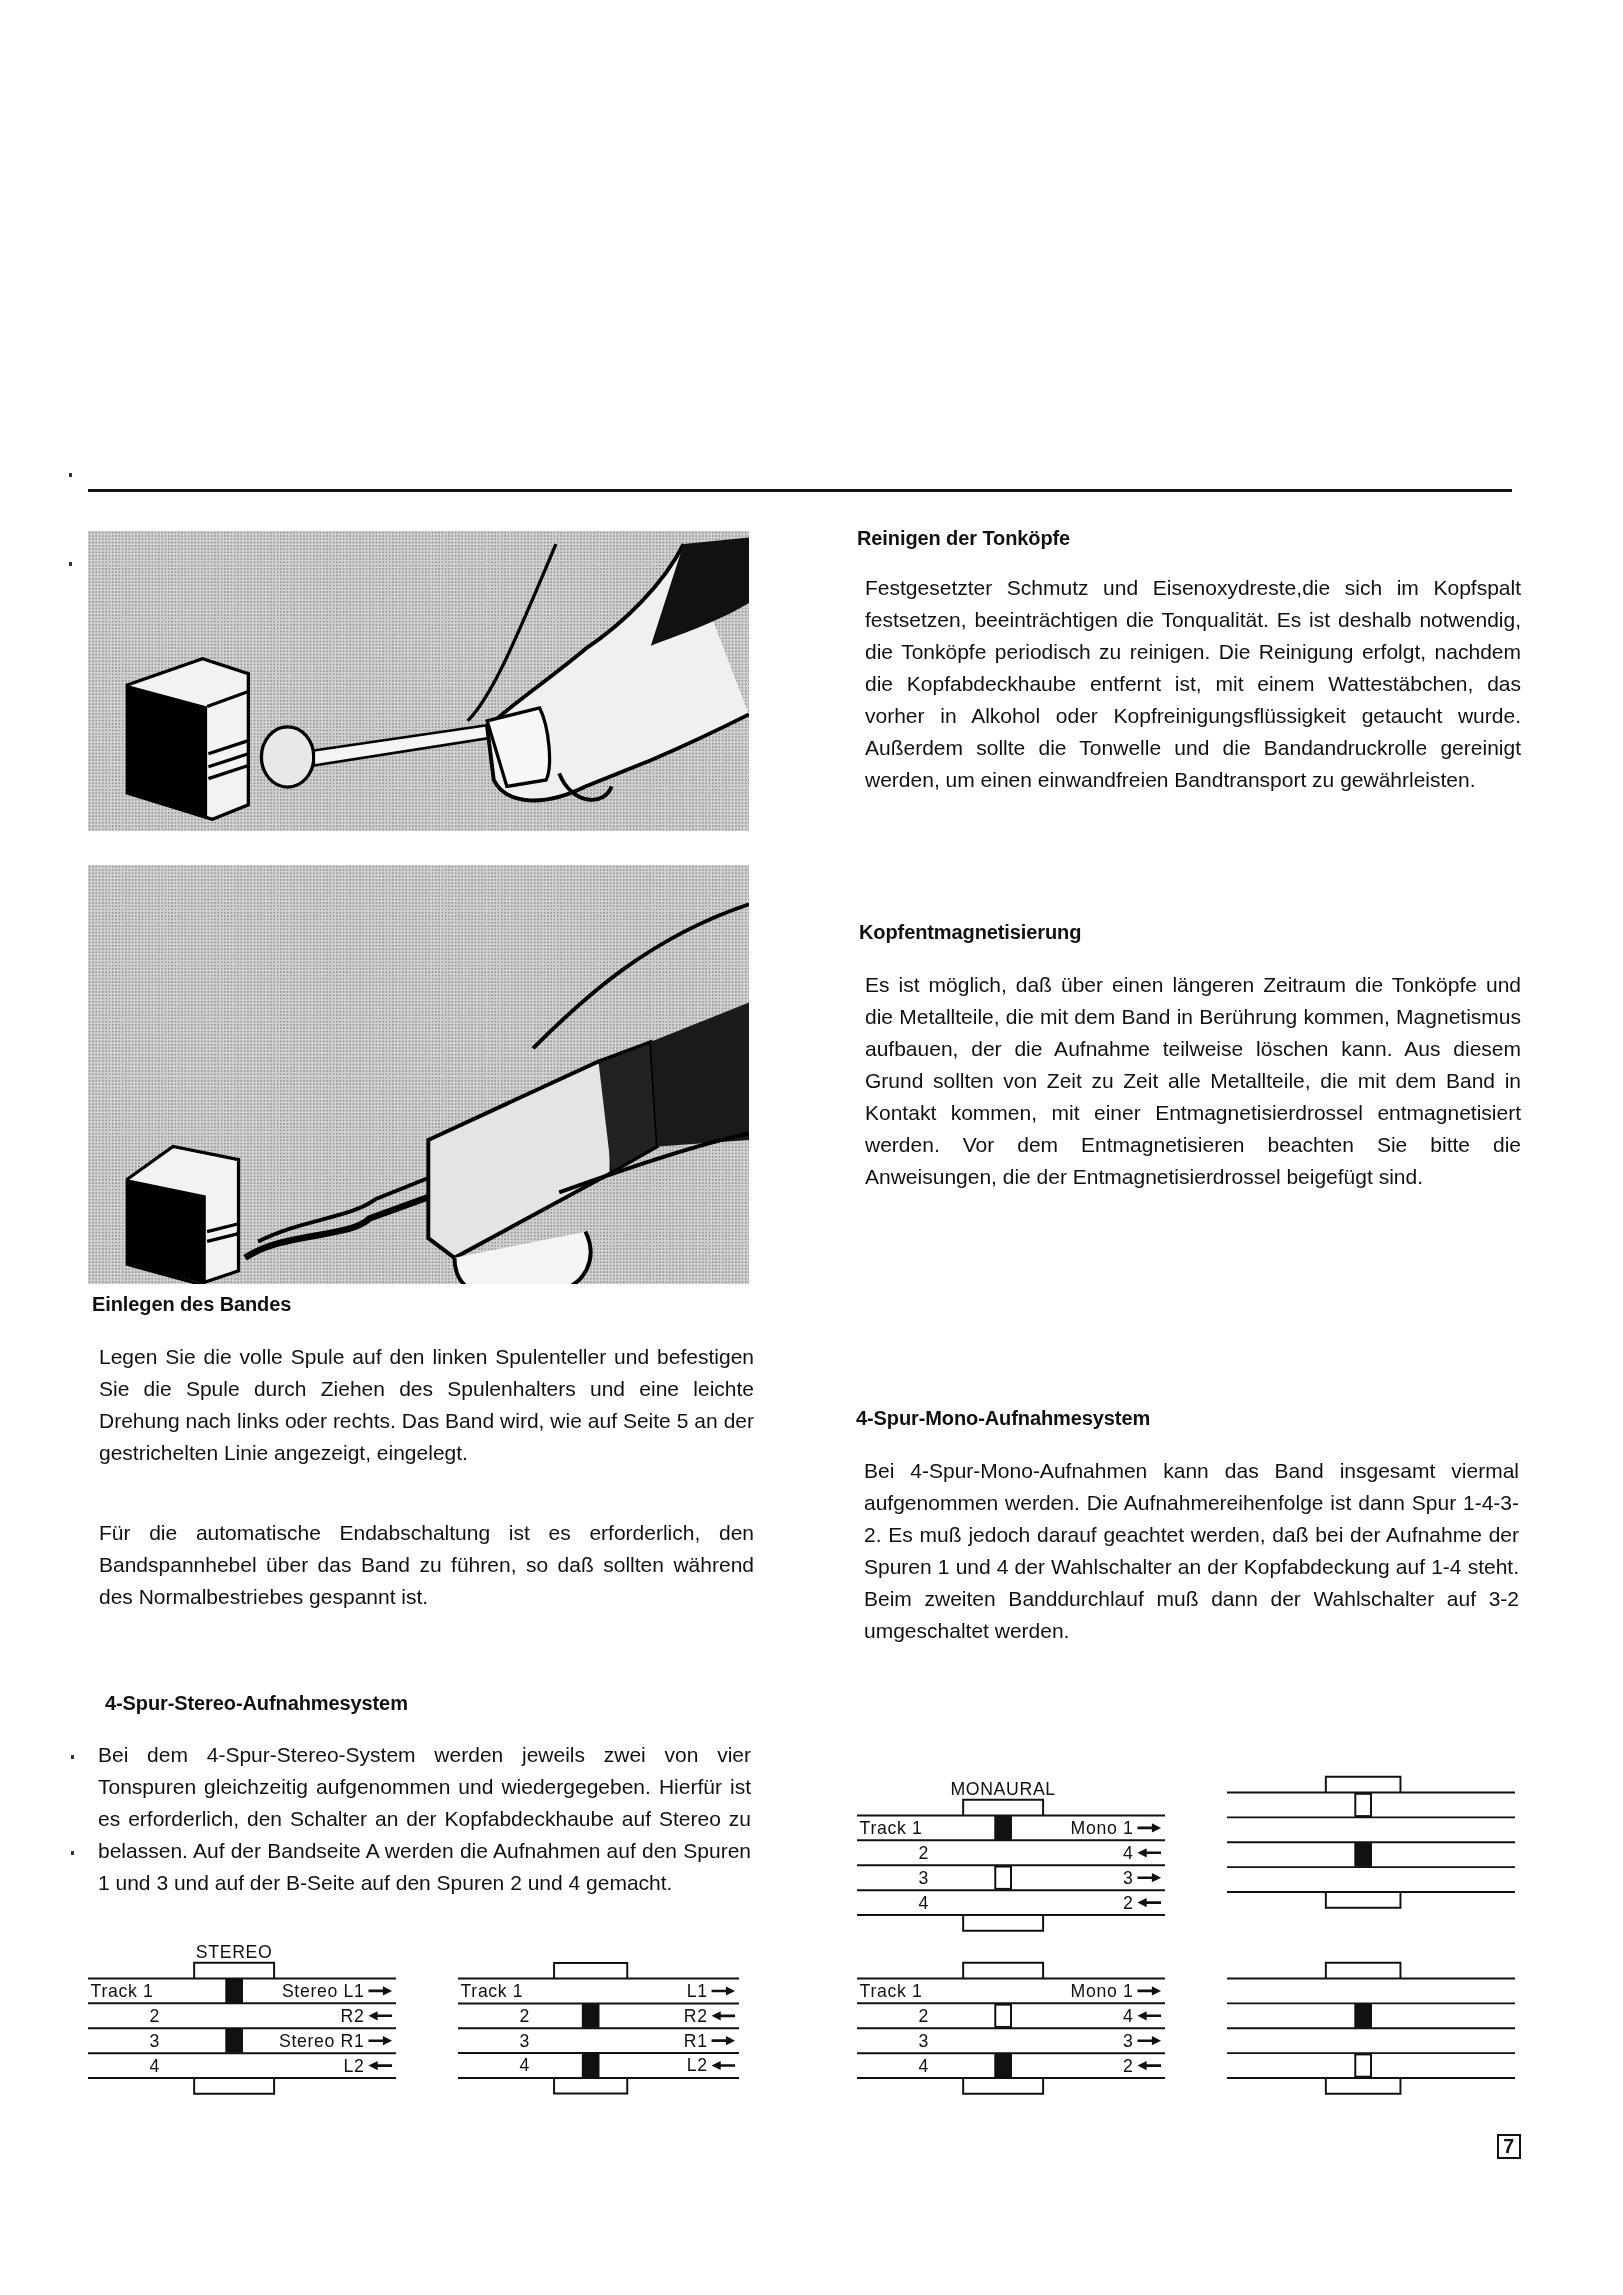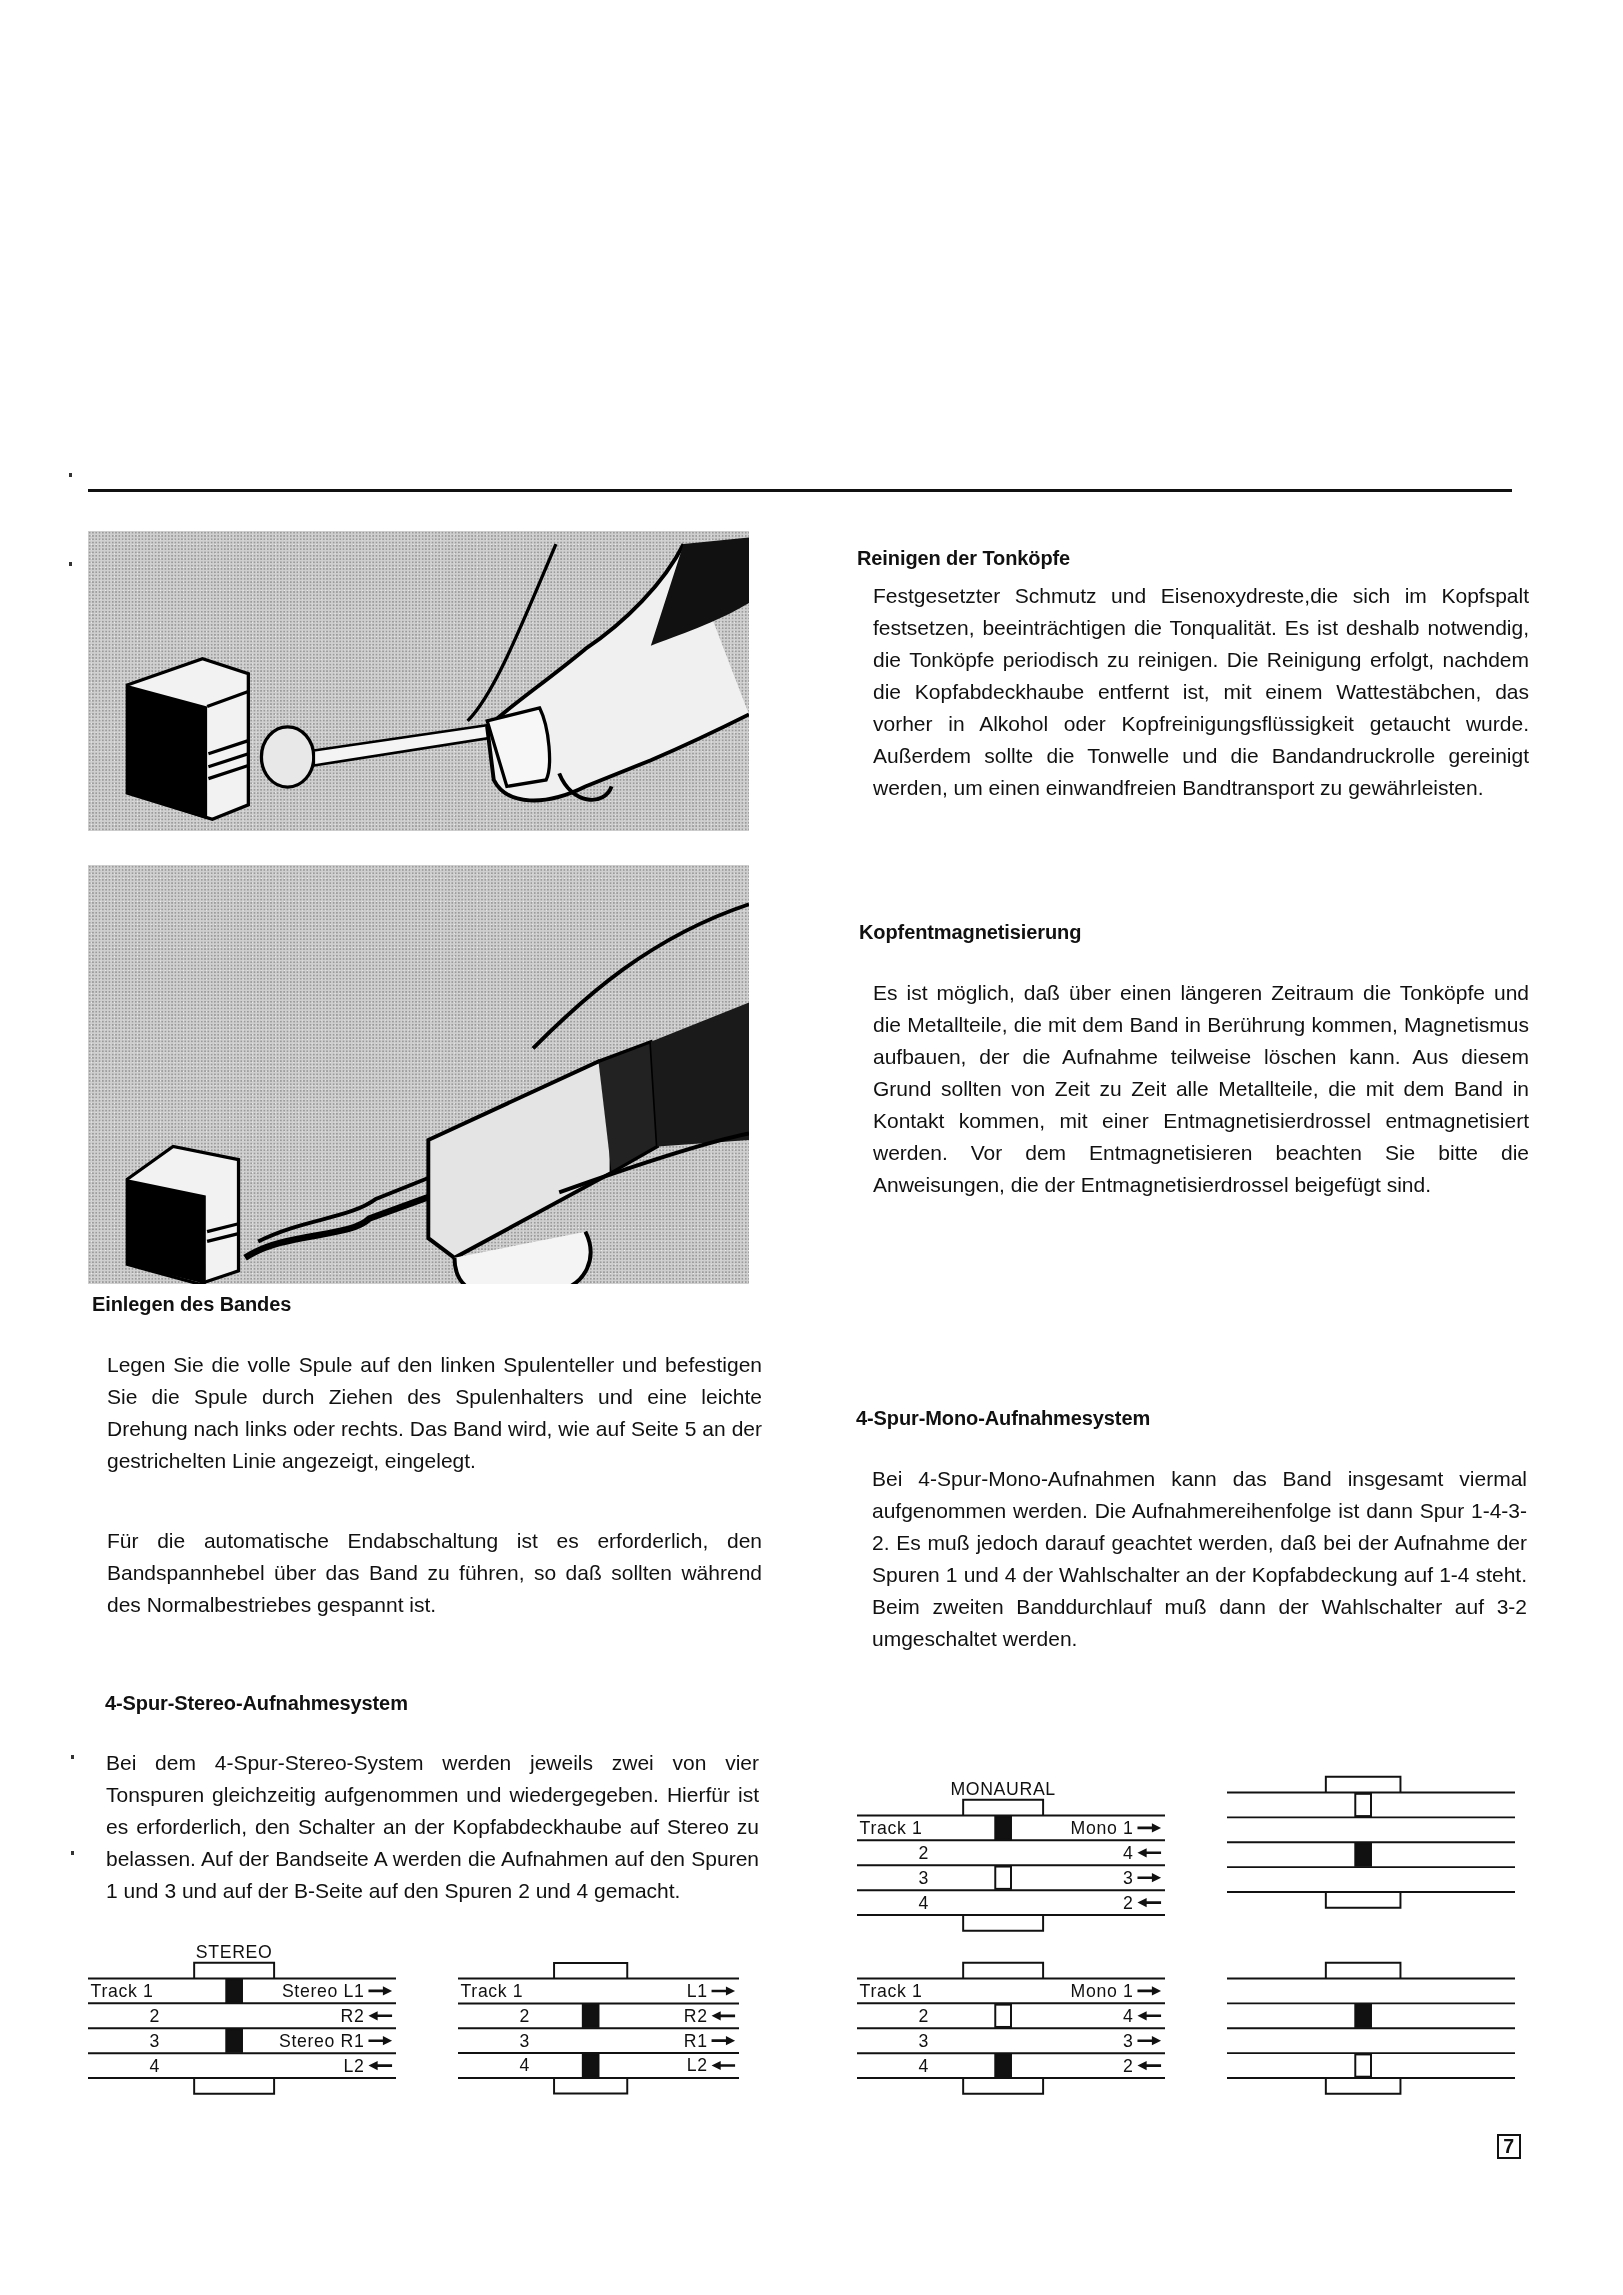--- a/index.html
+++ b/index.html
@@ -1,20 +1,20 @@
 <!DOCTYPE html>
 <html style="font-size:10.5px"><head>
 <meta charset="utf-8">
 <style>
   html, body { margin: 0; padding: 0; background: #ffffff; }
   body { width: 1624px; height: 2295px; position: relative; overflow: hidden;
          font-family: "Liberation Sans", "DejaVu Sans", sans-serif; color: #111; }
   .rule { position: absolute; left: 88px; top: 489px; width: 1424px; height: 3.3px; background: #111; }
   .heading { position: absolute; font-weight: bold; font-size: 20px; letter-spacing: -0.1px; margin: 0; }
-  .para { position: absolute; font-size: 21px; line-height: 32px; text-align: justify; margin: 16px; }
+  .para { position: absolute; font-size: 21px; line-height: 32px; text-align: justify; margin: 8px; }
   .figure { position: absolute; background-color: #cfcfcf;
             background-image: radial-gradient(#9a9a9a 0.7px, transparent 0.8px), radial-gradient(#eeeeee 0.7px, transparent 0.8px);
             background-size: 3.3px 3.3px, 4.6px 4.6px; background-position: 0 0, 1.3px 2px; overflow: hidden; }
   .figure svg { width: 100%; height: 100%; display: block; }
   .diagram { position: absolute; font-family: "Liberation Sans", sans-serif; }
   .diagram svg { overflow: visible; display: block; }
   .diagram text { font-family: "Liberation Sans", sans-serif; font-size: 27px; fill: #111; letter-spacing: 1px; }
   .pagenum { position: absolute; left: 1497px; top: 2134px; width: 19.6px; height: 21px; border: 2px solid #111;
              font-weight: bold; font-size: 19.6px; line-height: 21px; text-align: center; }
   .speck { position: absolute; width: 2.6px; height: 3.9px; background: #333; }
@@ -69,21 +69,21 @@
       <path d="M860 270 L1010 210 L1010 420 L870 430 Z" fill="#1a1a1a"></path>
     </g>
     <g>
       <path d="M680 280 C760 200 860 110 1010 60" fill="none" stroke="#000" stroke-width="6"></path>
       <path d="M560 600 C560 650 600 660 640 660 L720 650 C760 640 780 600 760 560" fill="#f4f4f4" stroke="#000" stroke-width="6"></path>
       <path d="M720 500 C860 450 960 420 1010 410" fill="none" stroke="#000" stroke-width="6"></path>
     </g>
   </svg>
 </div>
 
-<h2 class="heading" style="left:857px;top:527px;margin-top:20px;">Reinigen der Tonköpfe</h2>
+<h2 class="heading" style="left:857px;top:527px;">Reinigen der Tonköpfe</h2>
 <p class="para" style="left:857px;top:564px;width:656px;">Festgesetzter Schmutz und Eisenoxydreste,die sich im Kopfspalt festsetzen, beeinträchtigen die Tonqualität. Es ist deshalb notwendig, die Tonköpfe periodisch zu reinigen. Die Reinigung erfolgt, nachdem die Kopfabdeckhaube entfernt ist, mit einem Wattestäbchen, das vorher in Alkohol oder Kopfreinigungsflüssigkeit getaucht wurde. Außerdem sollte die Tonwelle und die Bandandruckrolle gereinigt werden, um einen einwandfreien Bandtransport zu gewährleisten.</p>
 
 <h2 class="heading" style="left:859px;top:921px;">Kopfentmagnetisierung</h2>
 <p class="para" style="left:857px;top:961px;width:656px;">Es ist möglich, daß über einen längeren Zeitraum die Tonköpfe und die Metallteile, die mit dem Band in Berührung kommen, Magnetismus aufbauen, der die Aufnahme teilweise löschen kann. Aus diesem Grund sollten von Zeit zu Zeit alle Metallteile, die mit dem Band in Kontakt kommen, mit einer Entmagnetisierdrossel entmagnetisiert werden. Vor dem Entmagnetisieren beachten Sie bitte die Anweisungen, die der Entmagnetisierdrossel beigefügt sind.</p>
 
 <h2 class="heading" style="left:92px;top:1293px;">Einlegen des Bandes</h2>
 <p class="para" style="left:91px;top:1333px;width:655px;">Legen Sie die volle Spule auf den linken Spulenteller und befestigen Sie die Spule durch Ziehen des Spulenhalters und eine leichte Drehung nach links oder rechts. Das Band wird, wie auf Seite 5 an der gestrichelten Linie angezeigt, eingelegt.</p>
 <p class="para" style="left:91px;top:1509px;width:655px;">Für die automatische Endabschaltung ist es erforderlich, den Bandspannhebel über das Band zu führen, so daß sollten während des Normalbestriebes gespannt ist.</p>
 
 <h2 class="heading" style="left:105px;top:1692px;">4-Spur-Stereo-Aufnahmesystem</h2>

